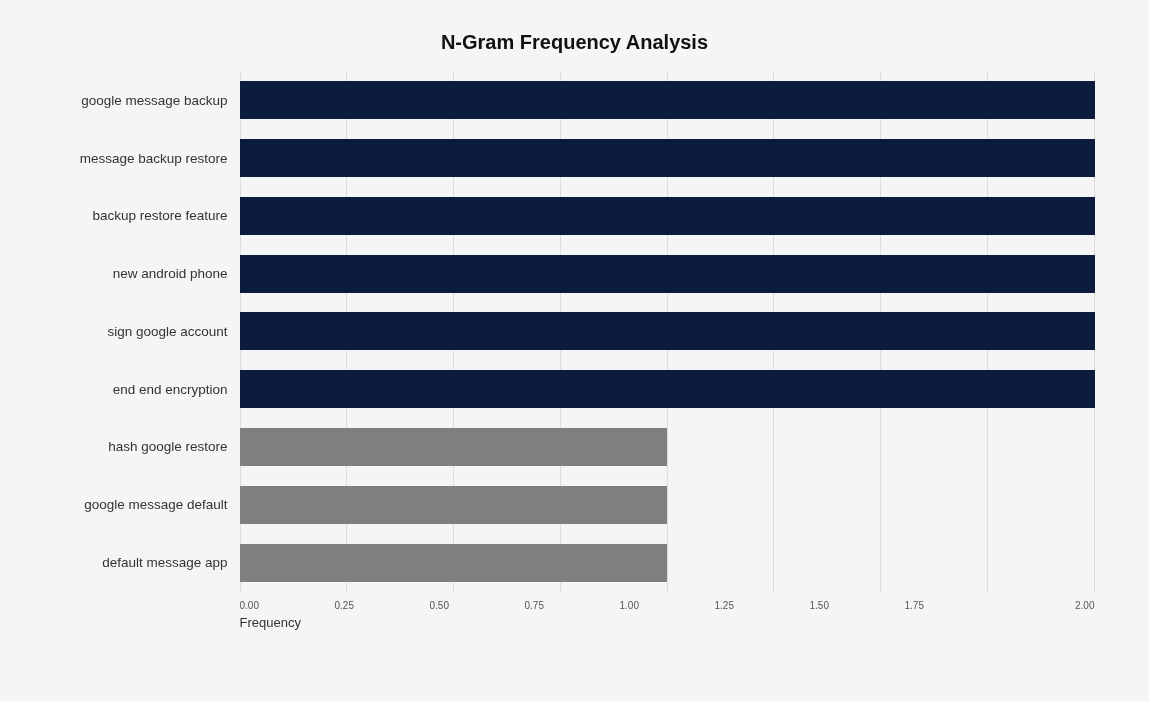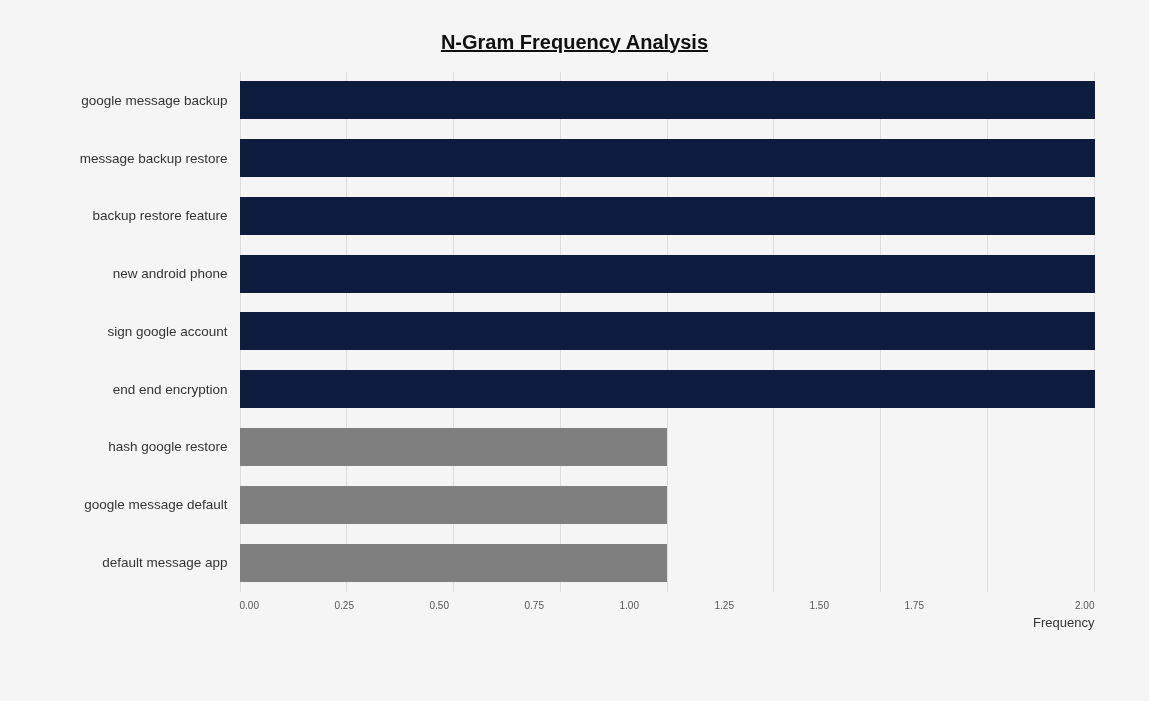--- a/index.html
+++ b/index.html
@@ -18,21 +18,20 @@
       height: 680px;
       padding: 20px 30px 60px 30px;
       position: relative;
     }
     .chart-title {
       text-align: center;
       font-size: 20px;
       font-weight: bold;
       margin-bottom: 18px;
       color: #111;
-      text-decoration: underline;
     }
     .chart-area {
       display: flex;
       flex-direction: column;
       width: 100%;
       height: calc(100% - 80px);
       position: relative;
     }
     .grid-lines {
       position: absolute;
@@ -95,21 +94,21 @@
     .x-tick {
       flex: 1;
       text-align: left;
       font-size: 10px;
       color: #555;
     }
     .x-tick:last-child {
       text-align: right;
     }
     .x-label {
-      text-align: right;
+      text-align: left;
       font-size: 13px;
       color: #333;
       margin-top: 4px;
       margin-left: 185px;
     }
   </style>
 </head>
 <body>
 
 <div class="chart-container">

